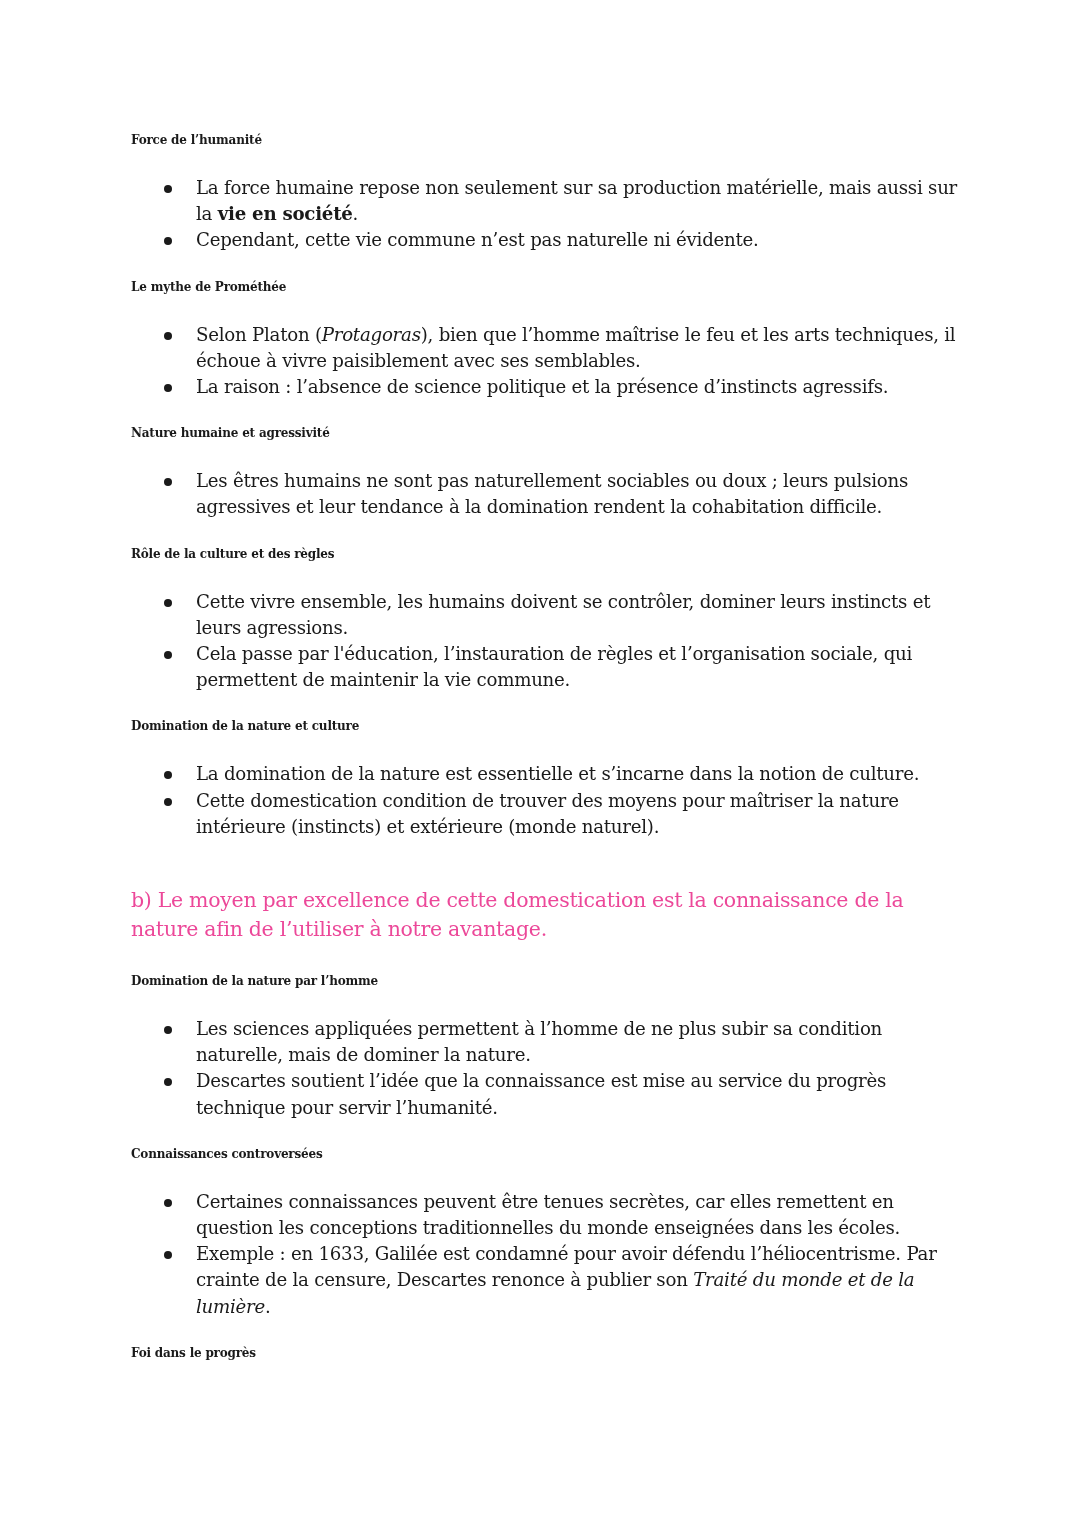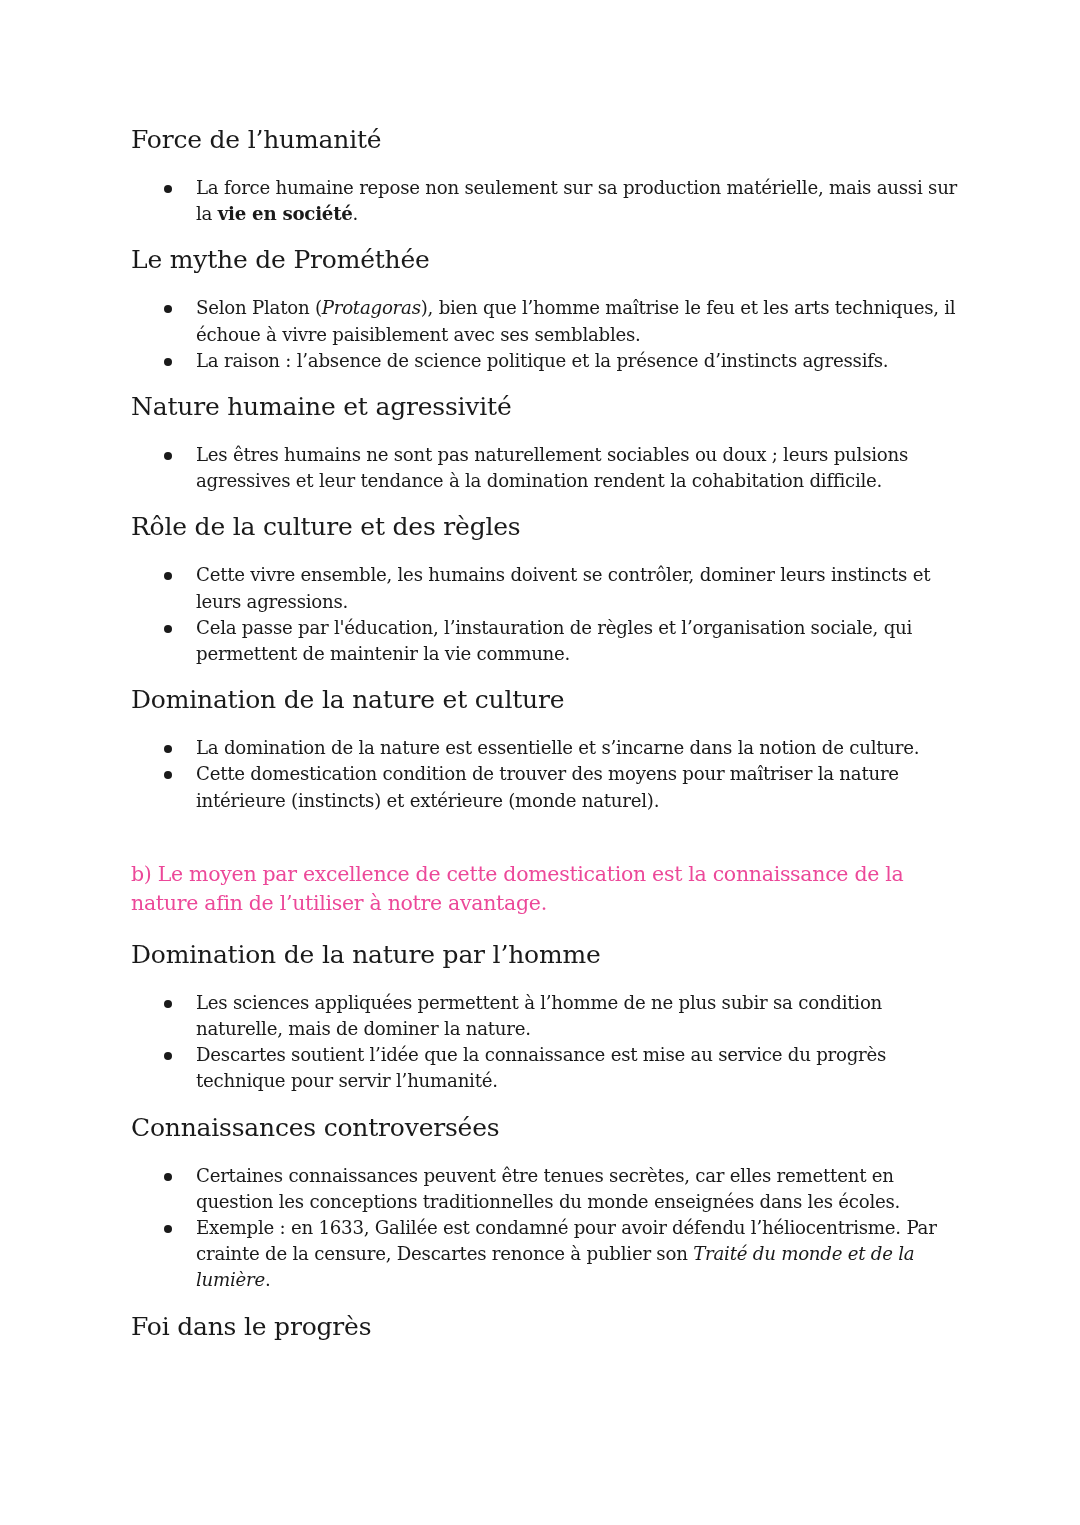--- a/index.html
+++ b/index.html
@@ -15,22 +15,22 @@
     font-family: "DejaVu Serif", "Liberation Serif", serif;
     color: #1a1a1a;
   }
   .page {
     position: absolute;
     left: 131px;
     top: 127px;
     width: 830px;
   }
   .section-heading {
-    font-weight: normal;
-    font-size: 25px;
+    font-weight: bold;
+    font-size: 12px;
     line-height: 26px;
     margin: 0 0 22px 0;
     letter-spacing: -0.2px;
   }
   ul.bullets {
     list-style: none;
     margin: 0 0 20px 0;
     padding: 0;
   }
   ul.bullets li {
@@ -61,20 +61,23 @@
 </style>
 </head>
 <body>
 
 <div class="page">
 
   <div class="section-heading">Force de l’humanité</div>
   <ul class="bullets">
     <li>
       <span class="bullet"></span><span>La force humaine repose non seulement sur sa production matérielle, mais aussi sur la </span><b>vie en société</b><span>.</span>
+    </li>
+    <li>
+      <span class="bullet"></span><span>Cependant, cette vie commune n’est pas naturelle ni évidente.</span>
     </li>
   </ul>
 
   <div class="section-heading">Le mythe de Prométhée</div>
   <ul class="bullets">
     <li>
       <span class="bullet"></span><span>Selon Platon (</span><i>Protagoras</i><span>), bien que l’homme maîtrise le feu et les arts techniques, il échoue à vivre paisiblement avec ses semblables.</span>
     </li>
     <li>
       <span class="bullet"></span><span>La raison : l’absence de science politique et la présence d’instincts agressifs.</span>

